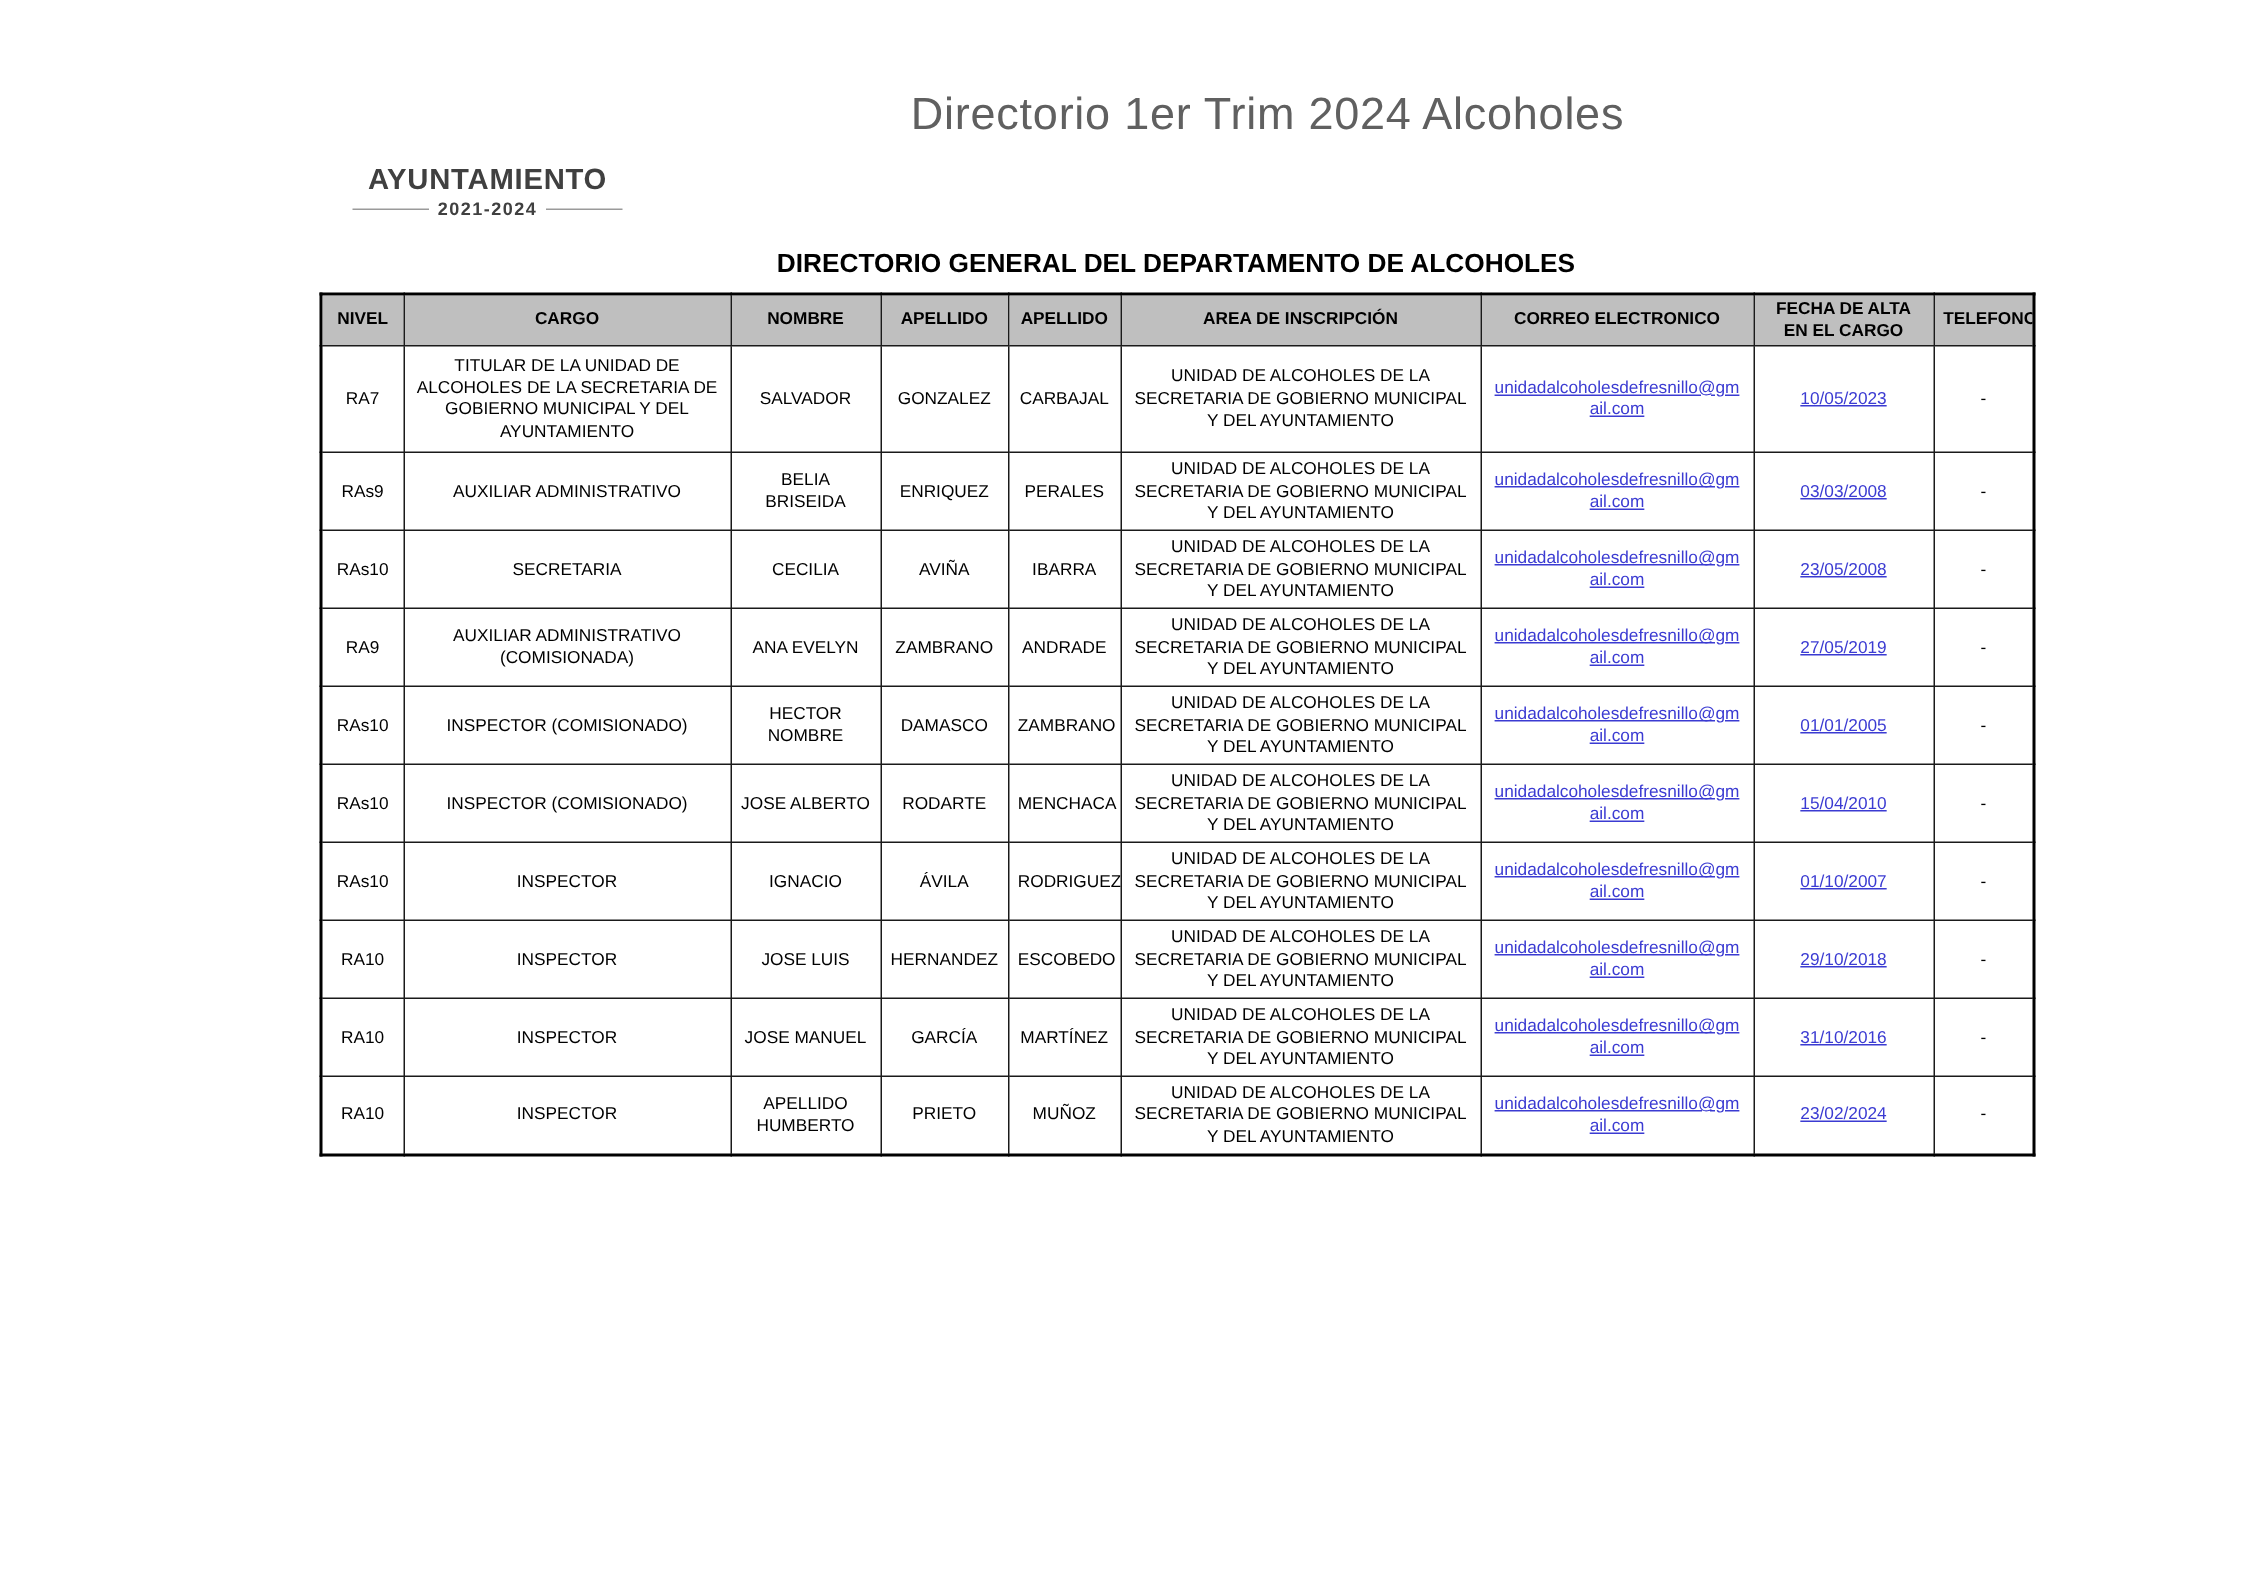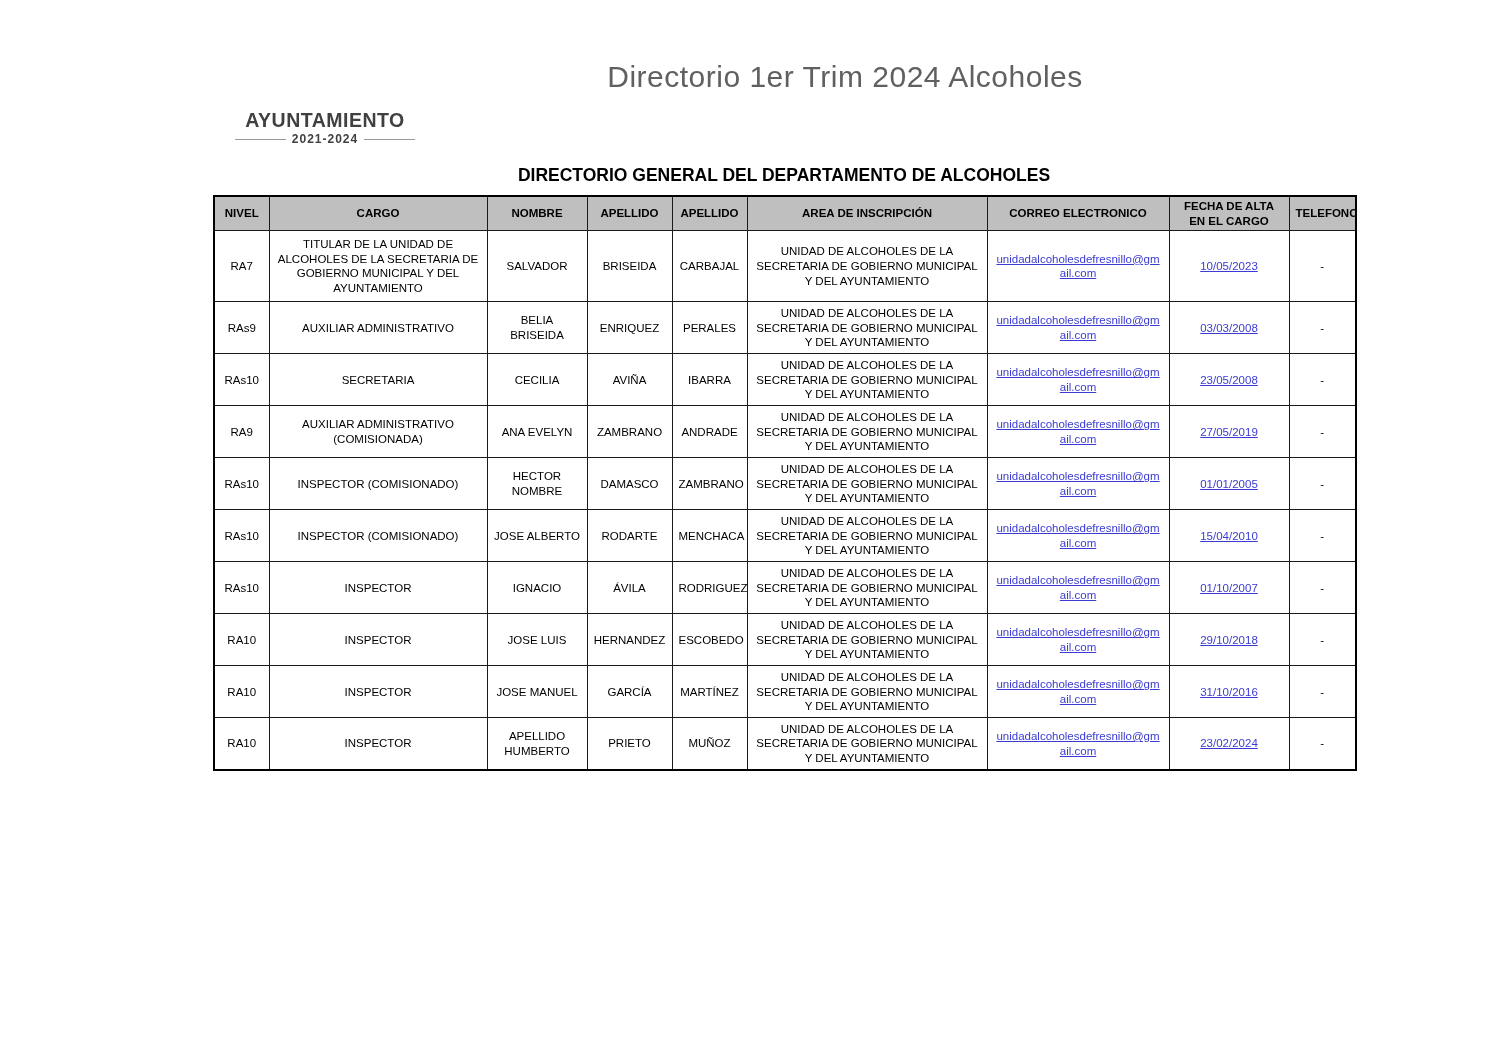--- a/index.html
+++ b/index.html
@@ -114,21 +114,21 @@
         <th>CORREO ELECTRONICO</th>
         <th>FECHA DE ALTA EN EL CARGO</th>
         <th>TELEFONO</th>
       </tr>
   </thead>
   <tbody>
       <tr style="height: 71px;">
         <td class="col-nivel">RA7</td>
         <td class="col-cargo">TITULAR DE LA UNIDAD DE ALCOHOLES DE LA SECRETARIA DE GOBIERNO MUNICIPAL Y DEL AYUNTAMIENTO</td>
         <td class="col-nombre">SALVADOR</td>
-        <td class="col-apellido1">BRISEIDA</td>
+        <td class="col-apellido1">GONZALEZ</td>
         <td class="col-apellido2">CARBAJAL</td>
         <td class="col-area">UNIDAD DE ALCOHOLES DE LA SECRETARIA DE GOBIERNO MUNICIPAL Y DEL AYUNTAMIENTO</td>
         <td class="col-correo"><a class="cell-link">unidadalcoholesdefresnillo@gmail.com</a></td>
         <td class="col-fecha"><a class="cell-link">10/05/2023</a></td>
         <td class="col-telefono">-</td>
       </tr>
       <tr style="height: 52px;">
         <td class="col-nivel">RAs9</td>
         <td class="col-cargo">AUXILIAR ADMINISTRATIVO</td>
         <td class="col-nombre">BELIA BRISEIDA</td>

